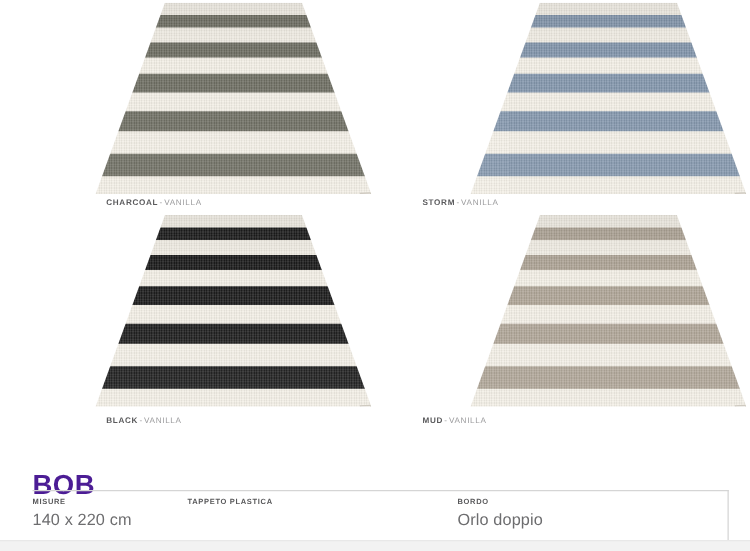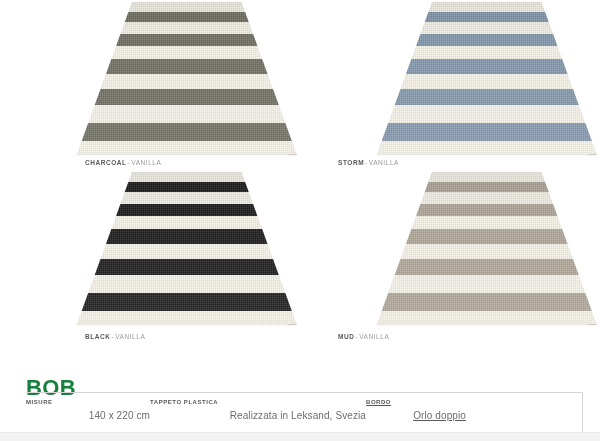--- a/index.html
+++ b/index.html
@@ -120,21 +120,21 @@
   }
 
   
   .product-title {
     position: absolute;
     left: 26px;
     top: 362px;
     font-size: 22px;
     font-weight: bold;
     letter-spacing: 0.4px;
-    color: #15803d;
+    color: #4c1d95;
     line-height: 1;
   }
 
   
   .spec-table {
     position: absolute;
     left: 26px;
     top: 392px;
     width: 557px;
     height: 42px;
@@ -143,35 +143,34 @@
     box-sizing: border-box;
     display: flex;
   }
   .spec-col {
     box-sizing: border-box;
     padding-top: 6px;
   }
   .spec-col.c0 { width: 124px; }
   .spec-col.c1 { width: 216px; }
   .spec-col.c2 { width: 117px; }
-  .spec-col.c3 { width: 100px; text-decoration: underline; }
+  .spec-col.c3 { width: 100px; }
   .spec-head {
     font-size: 6px;
     font-weight: bold;
     letter-spacing: 0.55px;
     color: #58585a;
     line-height: 1;
     margin-bottom: 5px;
   }
   .spec-line {
-    font-size: 10px;
+    font-size: 13px;
     color: #6d6d6f;
     line-height: 11px;
     letter-spacing: 0.1px;
-    text-align: right;
   }
 
   
   .footer-strip {
     position: absolute;
     left: 0;
     bottom: 0;
     width: 600px;
     height: 9px;
     background: #f2f2f2;
@@ -268,21 +267,20 @@
 
 <h1 class="product-title">BOB</h1>
 
 <div class="spec-table">
   <div class="spec-col c0">
     <div class="spec-head">MISURE</div>
     <div class="spec-line">140 x 220 cm</div>
   </div>
   <div class="spec-col c1">
     <div class="spec-head">TAPPETO PLASTICA</div>
-    <div class="spec-line">Realizzata in Leksand, Svezia</div>
   </div>
   <div class="spec-col c3">
     <div class="spec-head">BORDO</div>
     <div class="spec-line">Orlo doppio</div>
   </div>
 </div>
 
 <div class="footer-strip"></div>
 
 </body></html>

